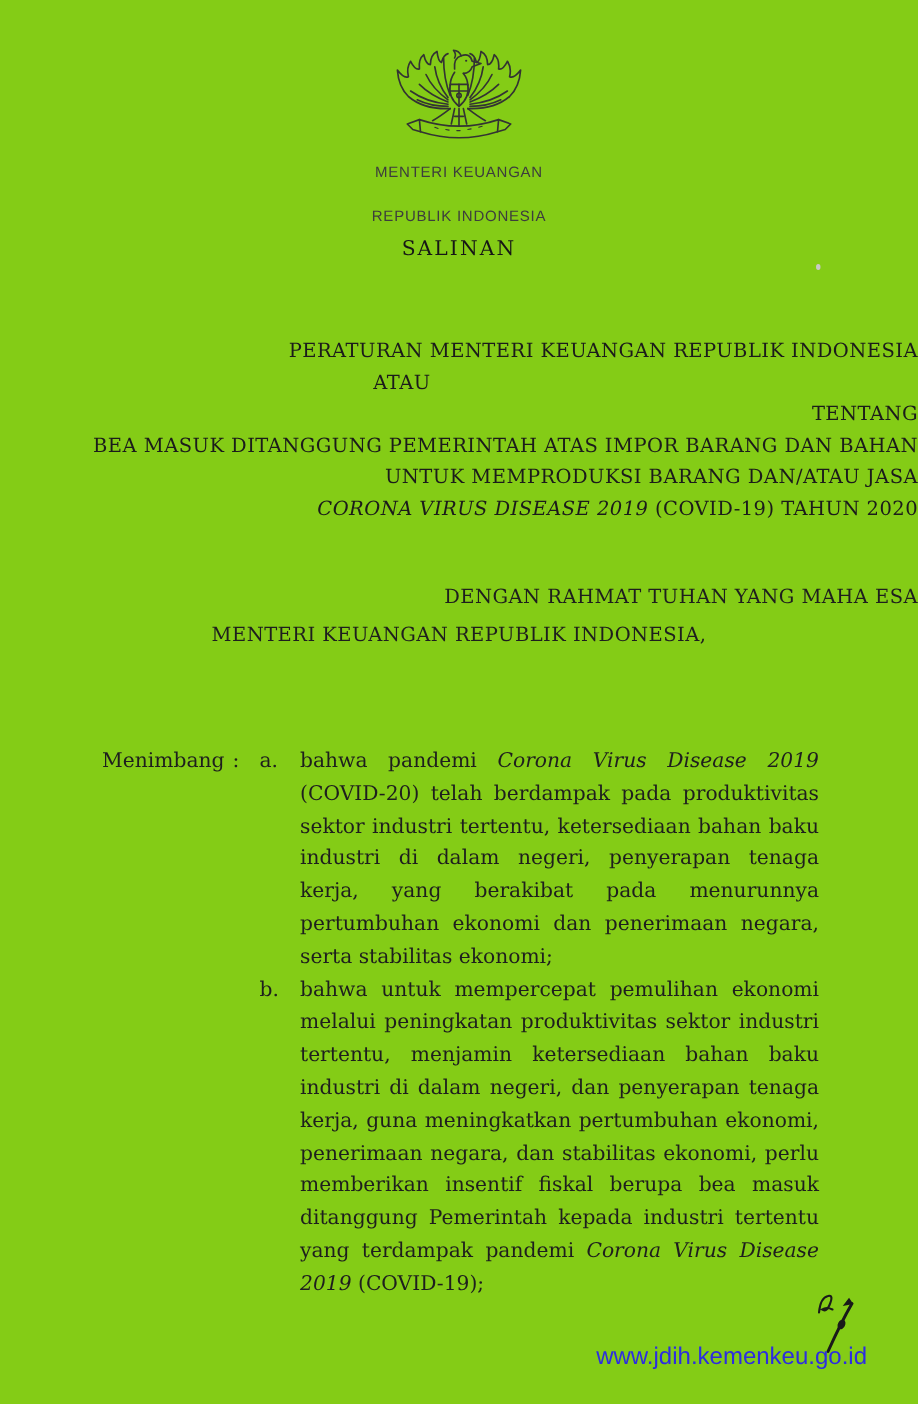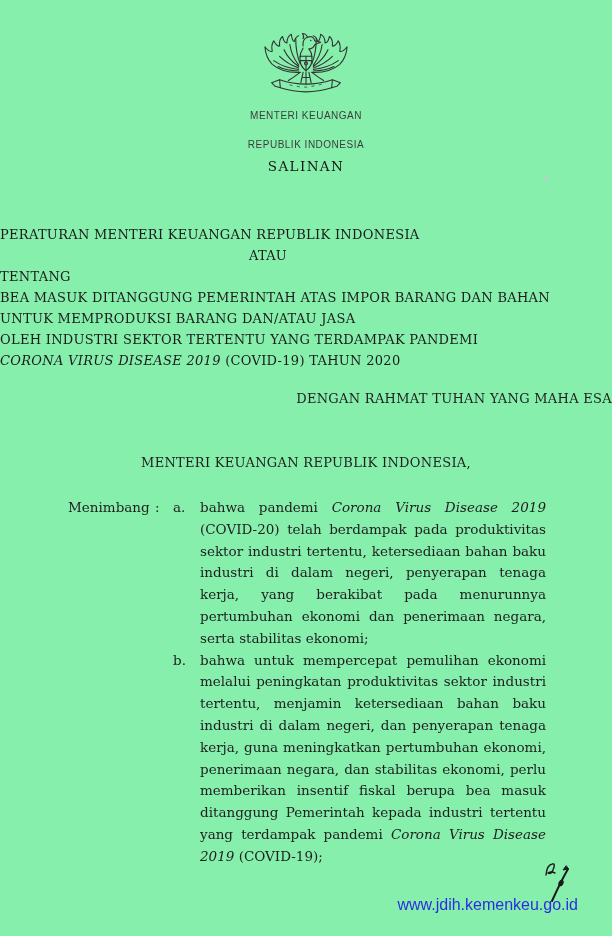--- a/index.html
+++ b/index.html
@@ -1,46 +1,46 @@
 <!DOCTYPE html>
 <html><head>
 <meta charset="utf-8">
 <style>
   html,body{margin:0;padding:0;background:#9a9a9a;}
   .page{
     position:relative;
     width:612px;height:936px;
     margin:0 auto;
-    background:#86efac;
+    background:#84cc16;
     font-family:"DejaVu Serif","Liberation Serif",serif;
     color:#1e1e1e;
     overflow:hidden;
   }
   
   .header{position:absolute;top:28px;left:0;right:0;text-align:center;}
   .emblem{display:block;margin:0 auto;}
   .ministry{
     font-family:"Liberation Sans",sans-serif;
     font-size:10px;line-height:11.5px;letter-spacing:.5px;
     color:#3d3d3d;margin-top:2px;
   }
   .salinan{
     font-size:13.5px;font-weight:normal;letter-spacing:1.4px;
     margin-top:8px;color:#161616;
   }
   
-  .title-block{position:absolute;top:224px;left:0;right:0;text-align:left;
+  .title-block{position:absolute;top:224px;left:0;right:0;text-align:right;
     font-size:13px;line-height:21px;letter-spacing:.3px;color:#1b1b1b;}
   .nomor-line{display:flex;justify-content:center;gap:21px;transform:translateX(-38px);}
   .nomor-value{font-family:"Liberation Mono","DejaVu Sans Mono",monospace;font-size:12.5px;letter-spacing:0;}
   .it{font-style:italic;}
   
   .invocation{position:absolute;top:391px;left:0;right:0;text-align:right;
     font-size:13px;letter-spacing:.3px;}
-  .authority{position:absolute;top:455px;left:0;right:0;text-align:center;
+  .authority{position:absolute;top:416px;left:0;right:0;text-align:center;
     font-size:13px;letter-spacing:.3px;}
   
   .menimbang{
     position:absolute;top:497px;left:68px;width:478px;
     display:grid;grid-template-columns:87px 18px 1fr;
     font-size:13.5px;line-height:21.8px;
   }
   .m-item{display:grid;grid-template-columns:27px 1fr;}
   .m-text{text-align:justify;text-justify:inter-word;}
   
@@ -96,21 +96,20 @@
   </div>
 
   <div class="title-block">
     <div>PERATURAN MENTERI KEUANGAN REPUBLIK INDONESIA</div>
     <div class="nomor-line">
       <span>ATAU</span>
     </div>
     <div>TENTANG</div>
     <div>BEA MASUK DITANGGUNG PEMERINTAH ATAS IMPOR BARANG DAN BAHAN</div>
     <div>UNTUK MEMPRODUKSI BARANG DAN/ATAU JASA</div>
-    <div>OLEH INDUSTRI SEKTOR TERTENTU YANG TERDAMPAK PANDEMI</div>
     <div><span class="it">CORONA VIRUS DISEASE 2019</span><span> (COVID-19) TAHUN 2020</span></div>
   </div>
 
   <div class="invocation">DENGAN RAHMAT TUHAN YANG MAHA ESA</div>
   <div class="authority">MENTERI KEUANGAN REPUBLIK INDONESIA,</div>
 
   <div class="menimbang">
     <div>Menimbang</div>
     <div>:</div>
     <div>

